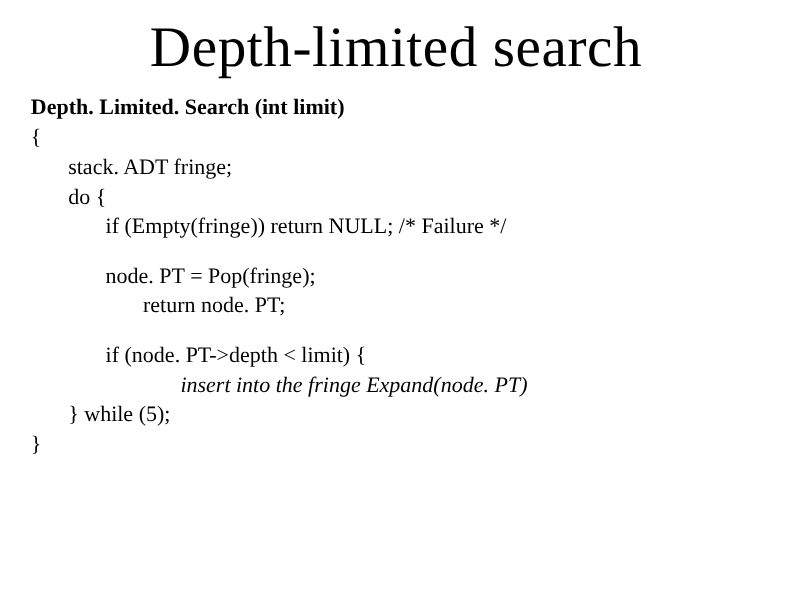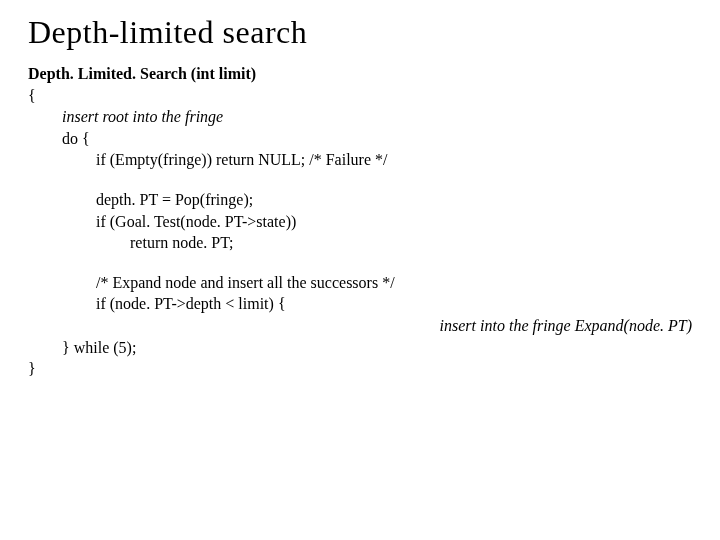--- a/index.html
+++ b/index.html
@@ -12,53 +12,52 @@
     color: #000000;
   }
   .slide {
     width: 720px;
     height: 540px;
     position: relative;
     box-sizing: border-box;
     padding: 14px 28px 0 28px;
   }
   .title {
-    font-size: 32px;
+    font-size: 52px;
     font-weight: 400;
+    text-align: center;
     margin: 0 0 12px 0;
     letter-spacing: 0.5px;
   }
   .code {
-    font-size: 16px;
+    font-size: 20px;
     line-height: 1.35;
   }
   .bold { font-weight: 700; }
   .italic { font-style: italic; }
   .ind1 { padding-left: 34px; }
   .ind2 { padding-left: 68px; font-family: Liberation Serif, serif; }
   .ind3 { padding-left: 102px; }
-  .ind4 { padding-left: 136px; text-align: right; }
+  .ind4 { padding-left: 136px; }
   .spacer { height: 18px; }
 </style>
 </head>
 <body>
 
 <div class="slide">
   <h1 class="title">Depth-limited search</h1>
 
   <div class="code">
     <div class="bold">Depth. Limited. Search (int limit)</div>
     <div>{</div>
-    <div class="ind1 italic">insert root into the fringe</div>
+    <div class="ind1">stack. ADT fringe;</div>
     <div class="ind1">do {</div>
     <div class="ind2">if (Empty(fringe)) return NULL; /* Failure */</div>
     <div class="spacer"></div>
-    <div class="ind2">depth. PT = Pop(fringe);</div>
-    <div class="ind2">if (Goal. Test(node. PT-&gt;state))</div>
+    <div class="ind2">node. PT = Pop(fringe);</div>
     <div class="ind3">return node. PT;</div>
     <div class="spacer"></div>
-    <div class="ind2">/* Expand node and insert all the successors */</div>
     <div class="ind2"> if (node. PT-&gt;depth &lt; limit) {</div>
     <div class="ind4 italic">insert into the fringe Expand(node. PT)</div>
     <div class="ind1">} while (5);</div>
     <div>}</div>
   </div>
 </div>
 
 </body></html>

